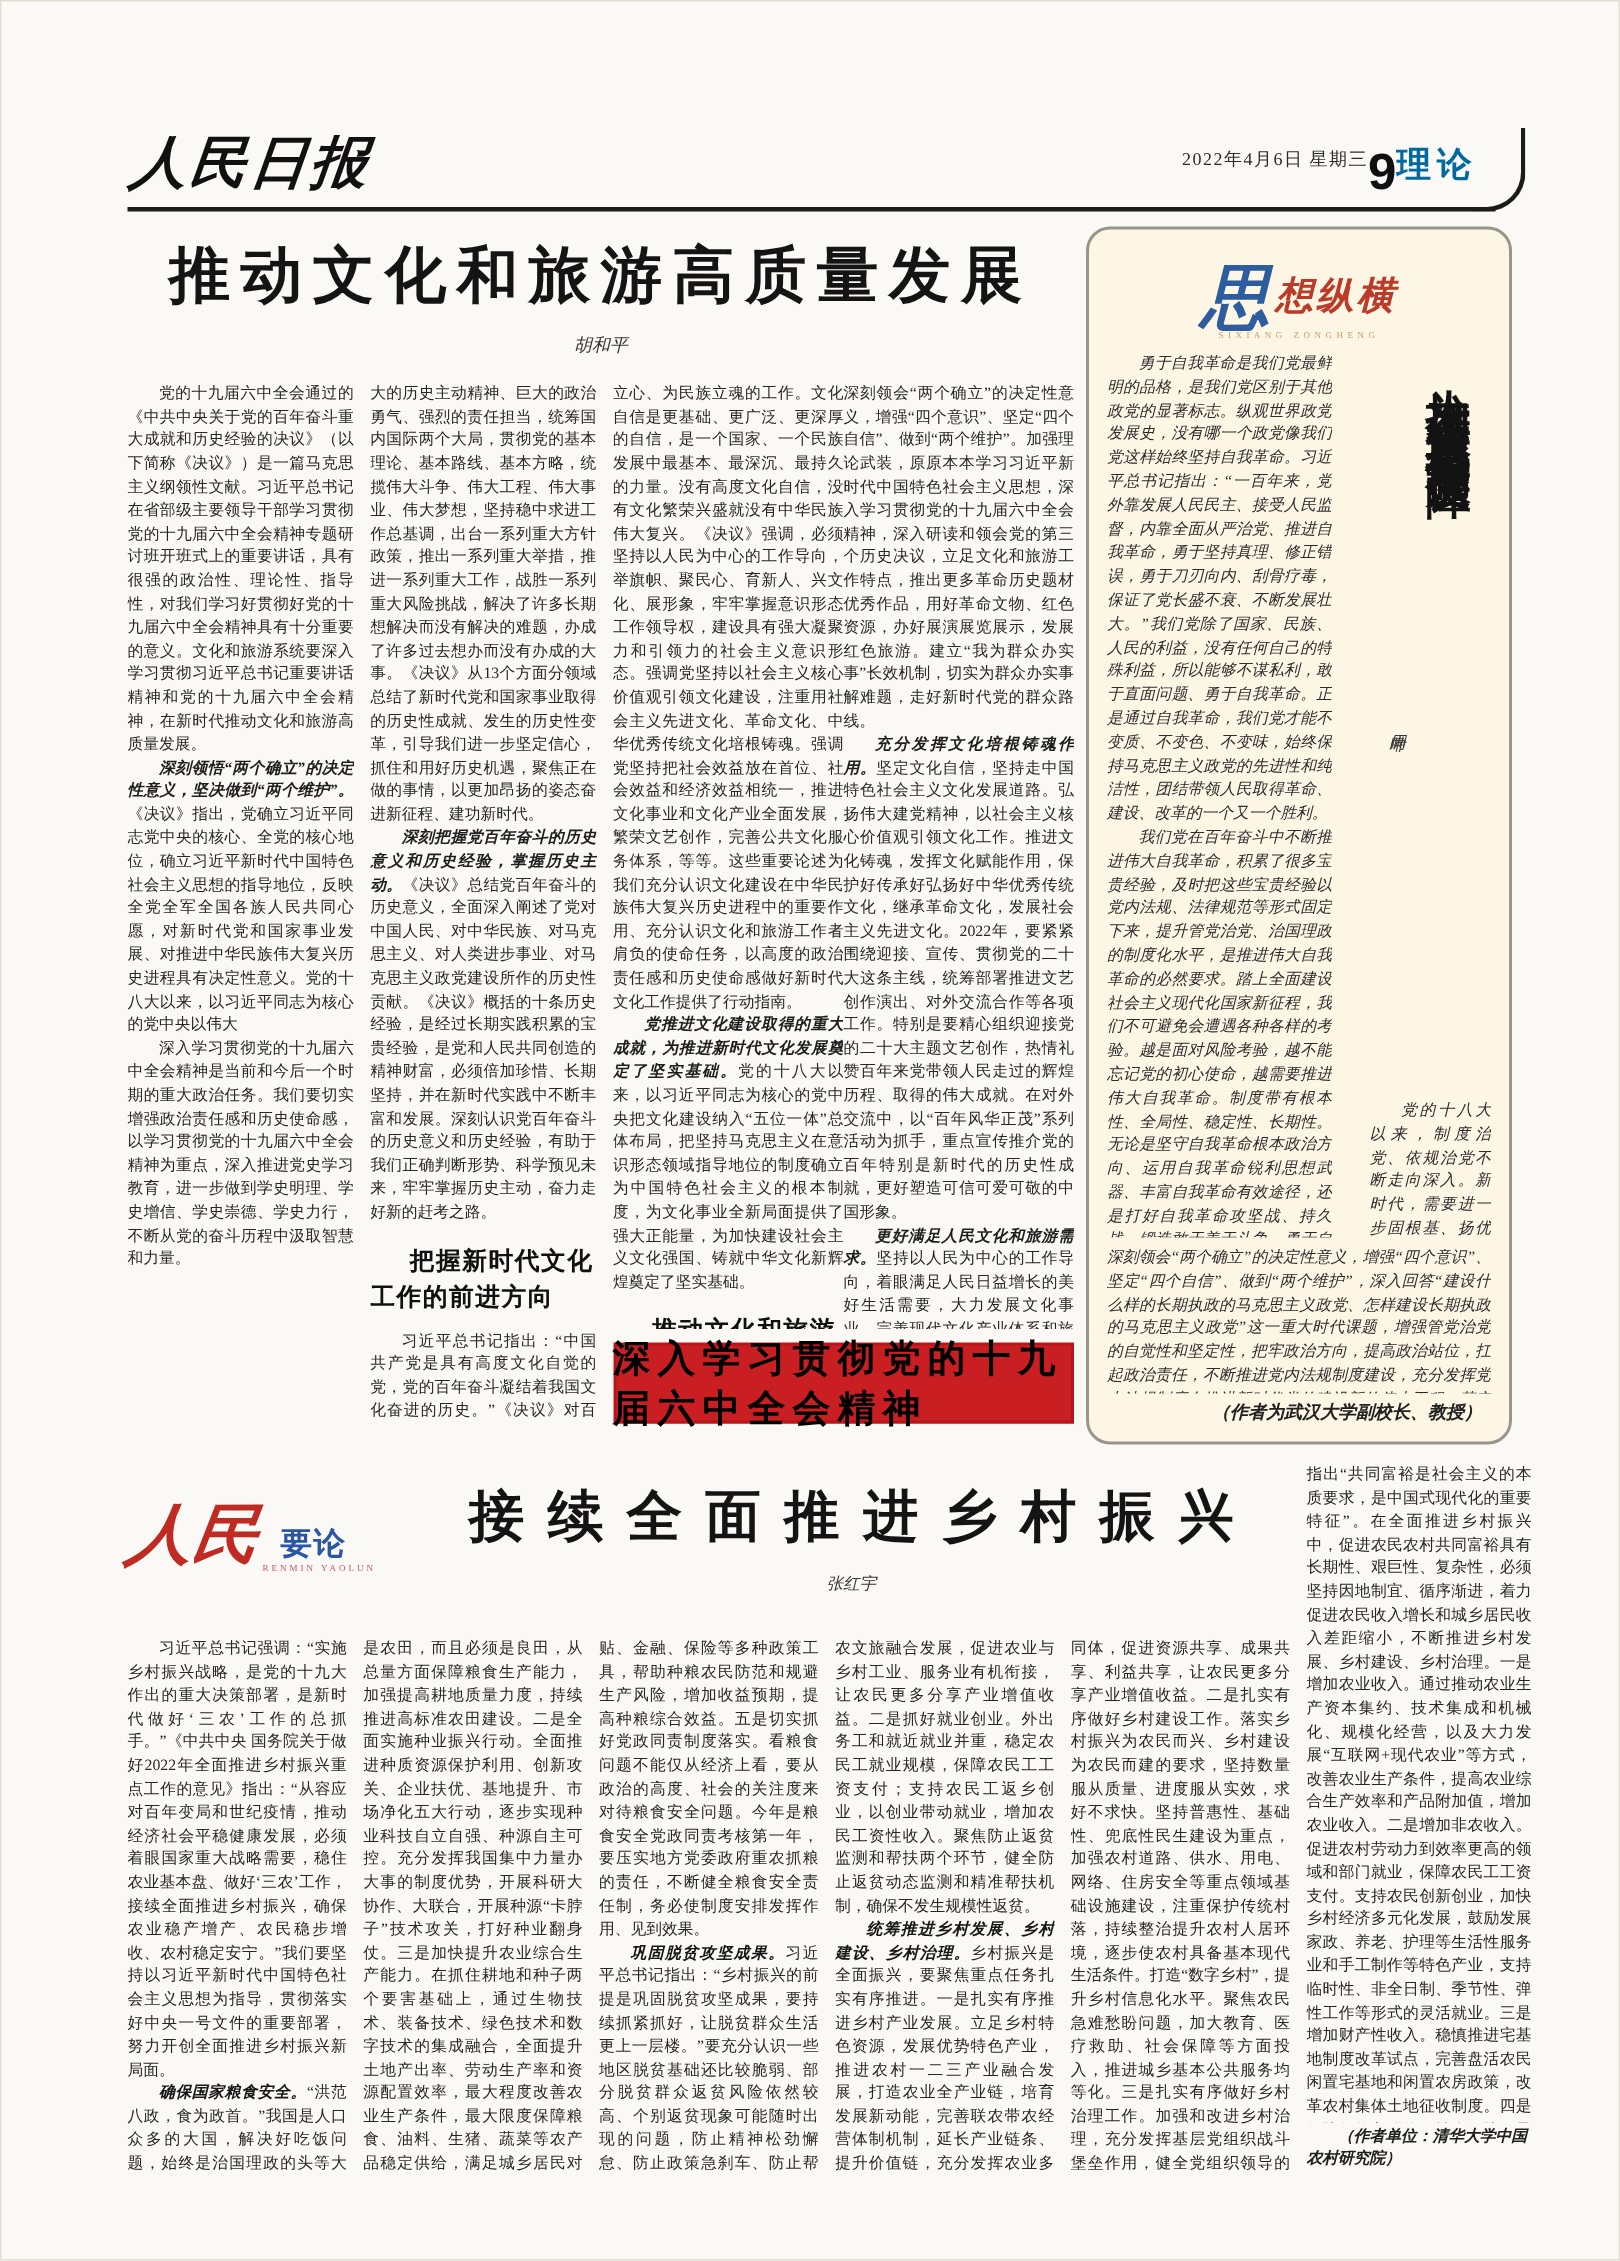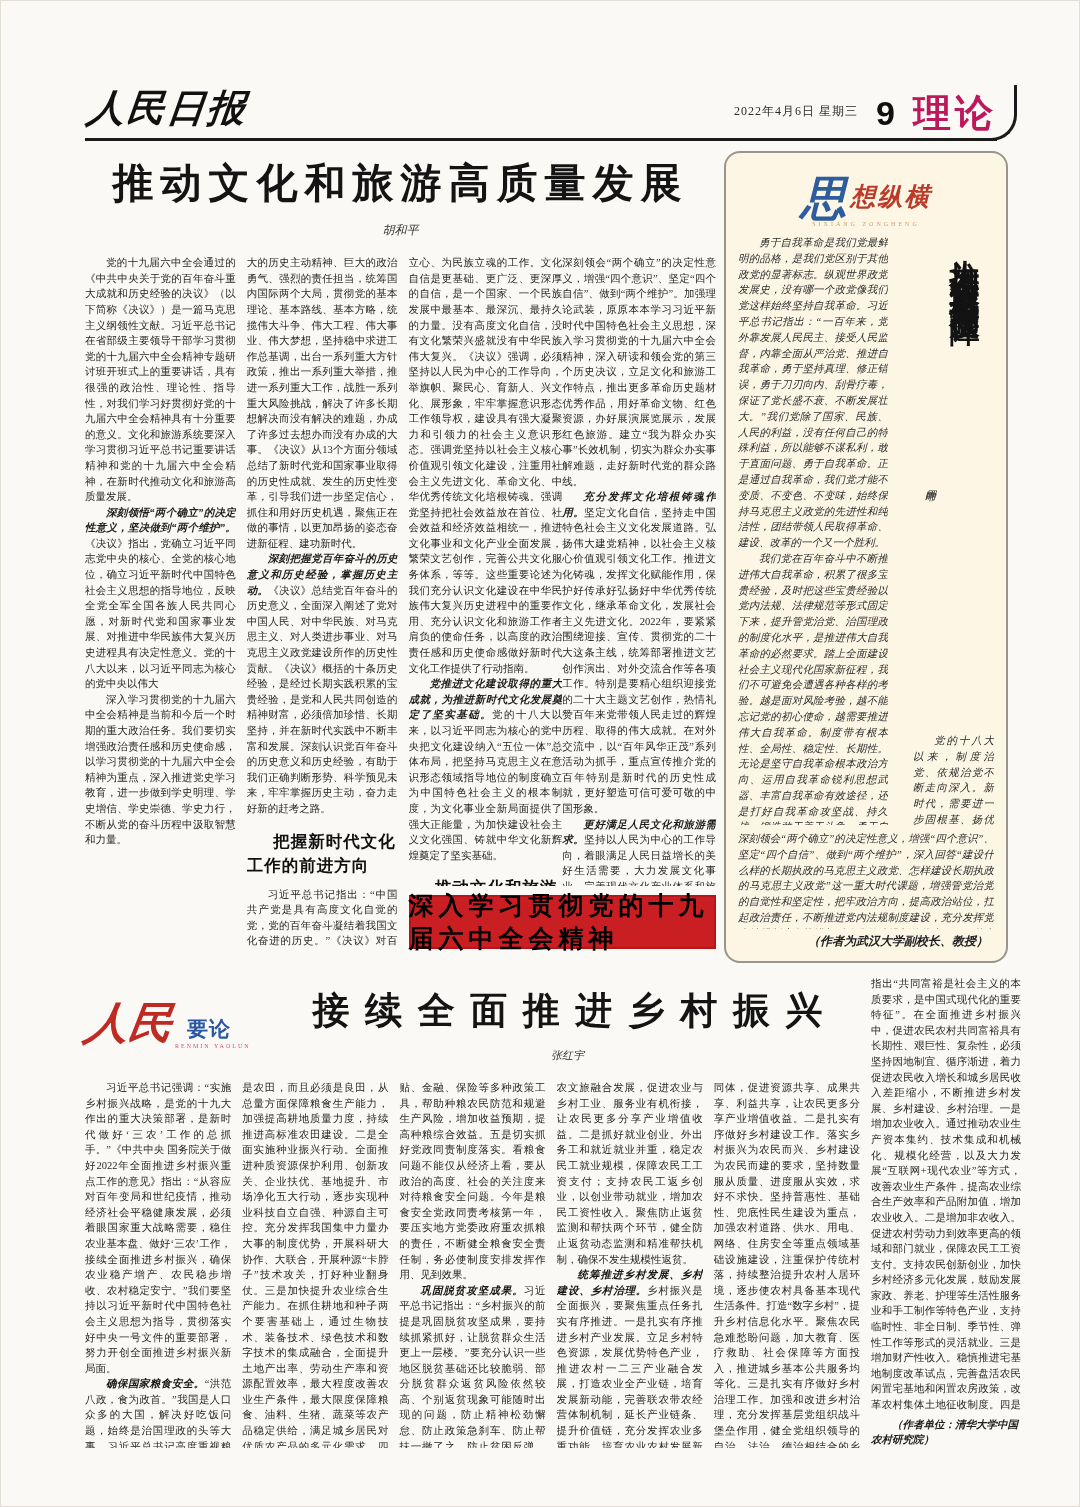--- a/index.html
+++ b/index.html
@@ -11,26 +11,26 @@
     color:#222; overflow:hidden;
   }
   
   .masthead { position:absolute; left:84px; top:92px; width:912px; height:48px;
     border-bottom:3px solid #1b1b1b; }
   .mast-arc { position:absolute; right:-20px; bottom:-3px; width:36px; height:56px;
     border-right:3px solid #1b1b1b; border-bottom:3px solid #1b1b1b;
     border-bottom-right-radius:26px; }
   .paper-logo { position:absolute; left:2px; bottom:4px; font-size:38px; font-weight:bold;
     font-style:italic; letter-spacing:2px; transform:skewX(-6deg); color:#111; }
-  .mast-right { position:absolute; right:0; bottom:6px; display:flex; align-items:center; gap:18px; }
+  .mast-right { position:absolute; right:12px; bottom:6px; display:flex; align-items:flex-start; }
   .date-line { font-size:12px; color:#2b2b2b; letter-spacing:1px; padding-bottom:4px; }
   .page-num { font-family:"Liberation Sans","DejaVu Sans",sans-serif; font-weight:900;
     font-size:34px; color:#101010; line-height:1; }
   .section-name { font-family:"Liberation Sans","DejaVu Sans",sans-serif; font-weight:900;
-    font-size:38px; color:#be185d; line-height:1; letter-spacing:4px; }
+    font-size:23px; color:#0369a1; line-height:1; letter-spacing:4px; }
   
   .main-article { position:absolute; left:84px; top:158px; width:631px; height:802px; }
   .m-title { text-align:center; font-family:"Liberation Sans","DejaVu Sans",sans-serif;
     font-weight:900; font-size:41px; letter-spacing:7px; color:#141414; line-height:1.2; }
   .m-author { text-align:center; font-size:12px; font-style:italic; color:#333; margin:14px 0 16px; }
   .article-body { display:flex; gap:11px; height:694px; }
   .col { flex:1; overflow:hidden; text-align:justify; }
   .right-pair { flex:2.04; display:flex; flex-direction:column; }
   .pair-cols { display:flex; flex:1; overflow:hidden; }
   .bp { font-size:10.5px; line-height:15.6px; text-indent:2em; color:#262626; }
@@ -75,21 +75,21 @@
   .ym-big { font-size:44px; font-weight:bold; font-style:italic; color:#bf2b23;
     transform:skewX(-8deg); line-height:0.9; }
   .ym-rest-wrap { display:flex; flex-direction:column; margin-top:16px; }
   .ym-rest { font-family:"Liberation Sans","DejaVu Sans",sans-serif; font-weight:900;
     font-size:21px; color:#2a57a5; letter-spacing:1px;margin-left:12px; }
   .ym-caption { font-size:6px; letter-spacing:2px; color:#c57; }
   .b-title-wrap { flex:1; text-align:center; }
   .b-title { font-family:"Liberation Sans","DejaVu Sans",sans-serif; font-weight:900;
     font-size:37px; letter-spacing:0.42em; text-indent:0.42em; color:#141414; }
   .b-author { font-size:11px; font-style:italic; color:#333; margin-top:12px; }
-  .b-cols { display:flex; gap:11px; flex:1; overflow:hidden; margin-top:8px; }
+  .b-cols { display:flex; gap:11px; flex:1; overflow:hidden; margin-top:20px; }
   .blead { font-style:italic; font-weight:bold; color:#161616; }
   .b-right { flex:0 0 150px; display:flex; flex-direction:column; overflow:hidden; }
   .b-right .tall { flex:1; overflow:hidden; text-align:justify; }
 </style>
 </head>
 <body>
 
 <div class="page">
 
   <div class="masthead">

